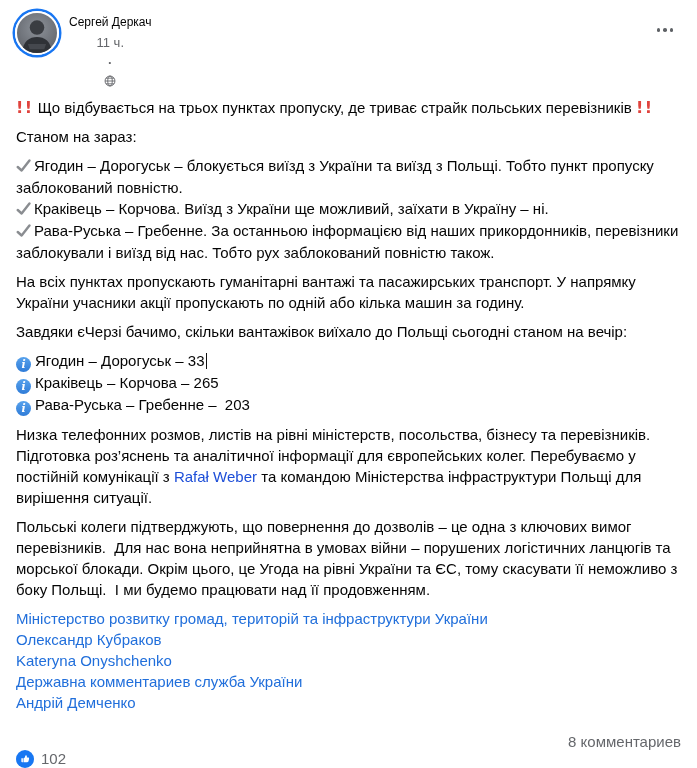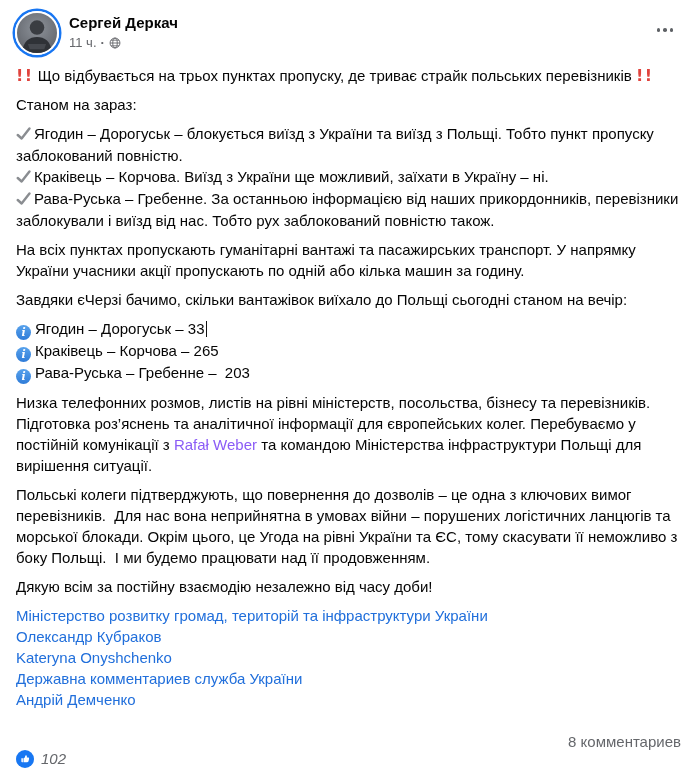--- a/index.html
+++ b/index.html
@@ -17,22 +17,22 @@
   .header { display: flex; align-items: flex-start; padding: 10px 16px 4px 12px; position: relative; }
   .avatar {
     width: 44px; height: 44px; border-radius: 50%;
     border: 2px solid #fff;
     box-shadow: 0 0 0 2.5px #1876f2;
     background: radial-gradient(circle at 50% 38%, #8d9299 0%, #70747b 55%, #565a60 100%);
     overflow: hidden; cursor: pointer; flex-shrink: 0; margin-left: 3px; margin-top: 1px;
   }
   .avatar svg { display: block; width: 100%; height: 100%; }
   .header-info { margin-left: 10px; padding-top: 3px; }
-  .author { font-size: 15px; font-weight: 700; line-height: 19px; color: #050505; cursor: pointer; }
-  .meta { display: flex; align-items: center; gap: 4px; color: #65676b; font-size: 13px; margin-top: 3px; line-height: 16px; }
+  .author { font-size: 12px; font-weight: 400; line-height: 19px; color: #050505; cursor: pointer; }
+  .meta { display: flex; align-items: center; gap: 4px; color: #65676b; font-size: 13px; margin-top: 3px; line-height: 16px; flex-direction: column; }
   .meta .sep { font-weight: 700; }
   .globe { display: inline-flex; align-items: center; }
   .menu-btn { position: absolute; right: 20px; top: 24px; display: flex; gap: 3px; cursor: pointer; padding: 4px; }
   .menu-btn .d { width: 3.5px; height: 3.5px; border-radius: 50%; background: #5f6266; }
 
   
   .body { padding: 6px 16px 0; font-size: 15px; line-height: 21px; color: #050505; }
   .para { margin: 0 0 8px; }
   .group { margin: 0 0 8px; }
   .t { white-space: pre-wrap; }
@@ -43,30 +43,30 @@
   .check-ico { display: inline-block; vertical-align: -1px; margin-right: 3px; }
   .info-ico {
     display: inline-block; width: 15px; height: 15px; border-radius: 50%;
     background: linear-gradient(180deg, #58a2ec 0%, #2f7cd8 100%);
     color: #fff; font-size: 11px; line-height: 15px; text-align: center;
     font-style: italic; font-weight: 700;
     font-family: "DejaVu Serif", serif;
     vertical-align: -2px; margin-right: 4px;
   }
   .text-cursor { display: inline-block; width: 1px; height: 16px; background: #111; vertical-align: -3px; margin-left: 2px; }
-  .link { color: #8b5cf6; cursor: pointer; }
+  .link { color: #1d4ed8; cursor: pointer; }
   .mention { display: block; color: #216fdb; cursor: pointer; line-height: 21px; white-space: pre-wrap; }
 
   
   .footer-zone { position: absolute; left: 0; right: 0; top: 722px; bottom: 0; background: #fff; }
   .footer-row {
     display: flex; justify-content: space-between; align-items: center;
     padding: 10px 16px 6px; color: #65676b; font-size: 15px; line-height: 20px;
   }
-  .reactions { display: flex; align-items: center; gap: 7px; cursor: pointer; font-style: italic; }
+  .reactions { display: flex; align-items: center; gap: 7px; cursor: pointer; }
   .like-badge {
     width: 18px; height: 18px; border-radius: 50%;
     background: #1877f2; display: inline-flex; align-items: center; justify-content: center;
     box-shadow: 0 0 0 1px #fff;
   }
   .counts { display: flex; gap: 14px; flex-direction: column; }
   .counts span { cursor: pointer; }
   .divider { height: 1px; background: #ced0d4; margin: 1px 16px 0; }
 </style>
 </head>
@@ -147,21 +147,20 @@
       <div>
         <span class="info-ico">i</span><span class="t">Рава-Руська – Гребенне –  203</span>
       </div>
     </div>
 
     <p class="para"><span class="t">Низка телефонних розмов, листів на рівні міністерств, посольства, бізнесу та перевізників. Підготовка роз’яснень та аналітичної інформації для європейських колег. Перебуваємо у постійній комунікації з </span><span class="link t">Rafał Weber</span><span class="t"> та командою Міністерства інфраструктури Польщі для вирішення ситуації.</span></p>
 
     <p class="para t">Польські колеги підтверджують, що повернення до дозволів – це одна з ключових вимог перевізників.  Для нас вона неприйнятна в умовах війни – порушених логістичних ланцюгів та морської блокади. Окрім цього, це Угода на рівні України та ЄС, тому скасувати її неможливо з боку Польщі.  І ми будемо працювати над її продовженням.</p>
 
 
-    <p class="para t">Дякую всім за постійну взаємодію незалежно від часу доби!</p>
 
     <div class="group">
       <span class="mention">Міністерство розвитку громад, територій та інфраструктури України</span>
       <span class="mention">Олександр Кубраков</span>
       <span class="mention">Kateryna Onyshchenko</span>
       <span class="mention">Державна комментариев служба України</span>
       <span class="mention">Андрій Демченко</span>
     </div>
 
   </div>

